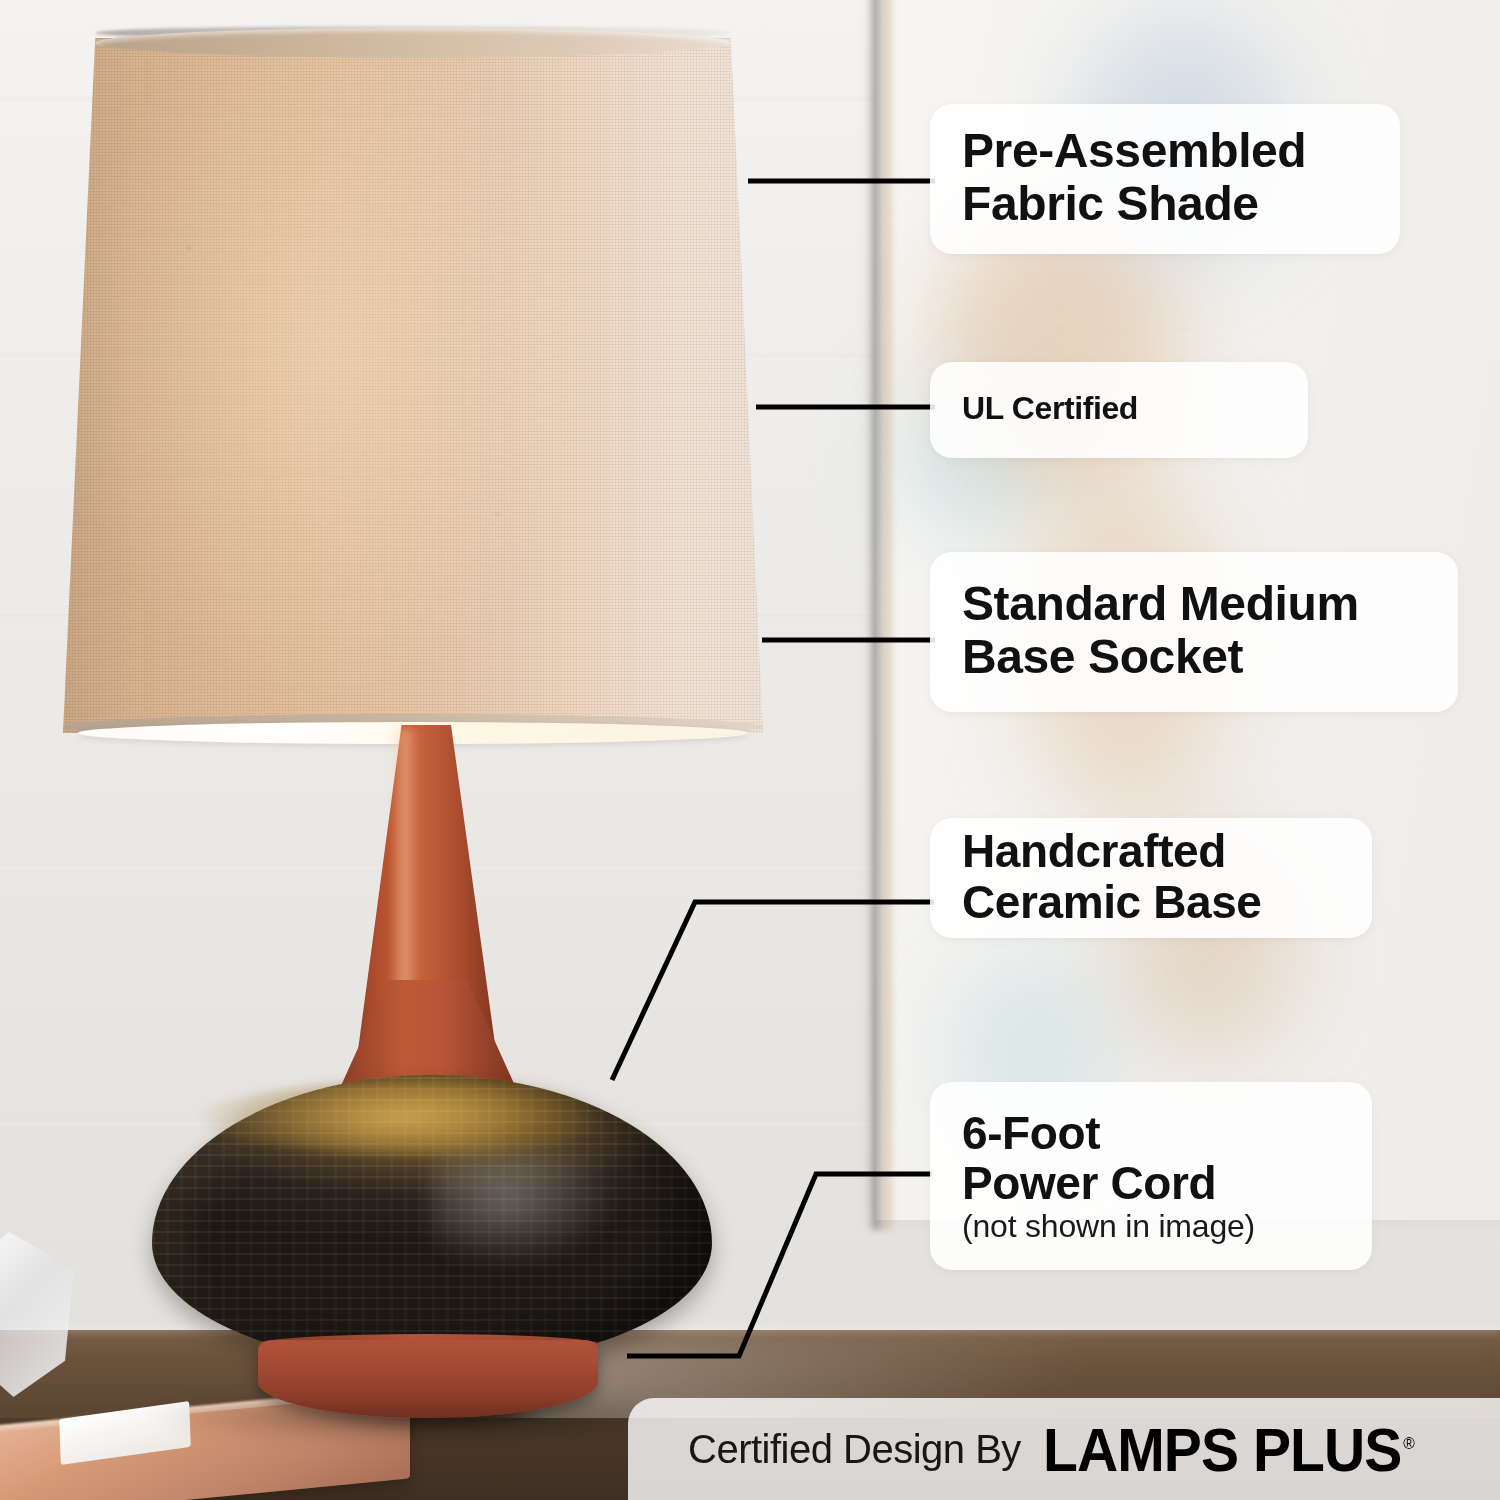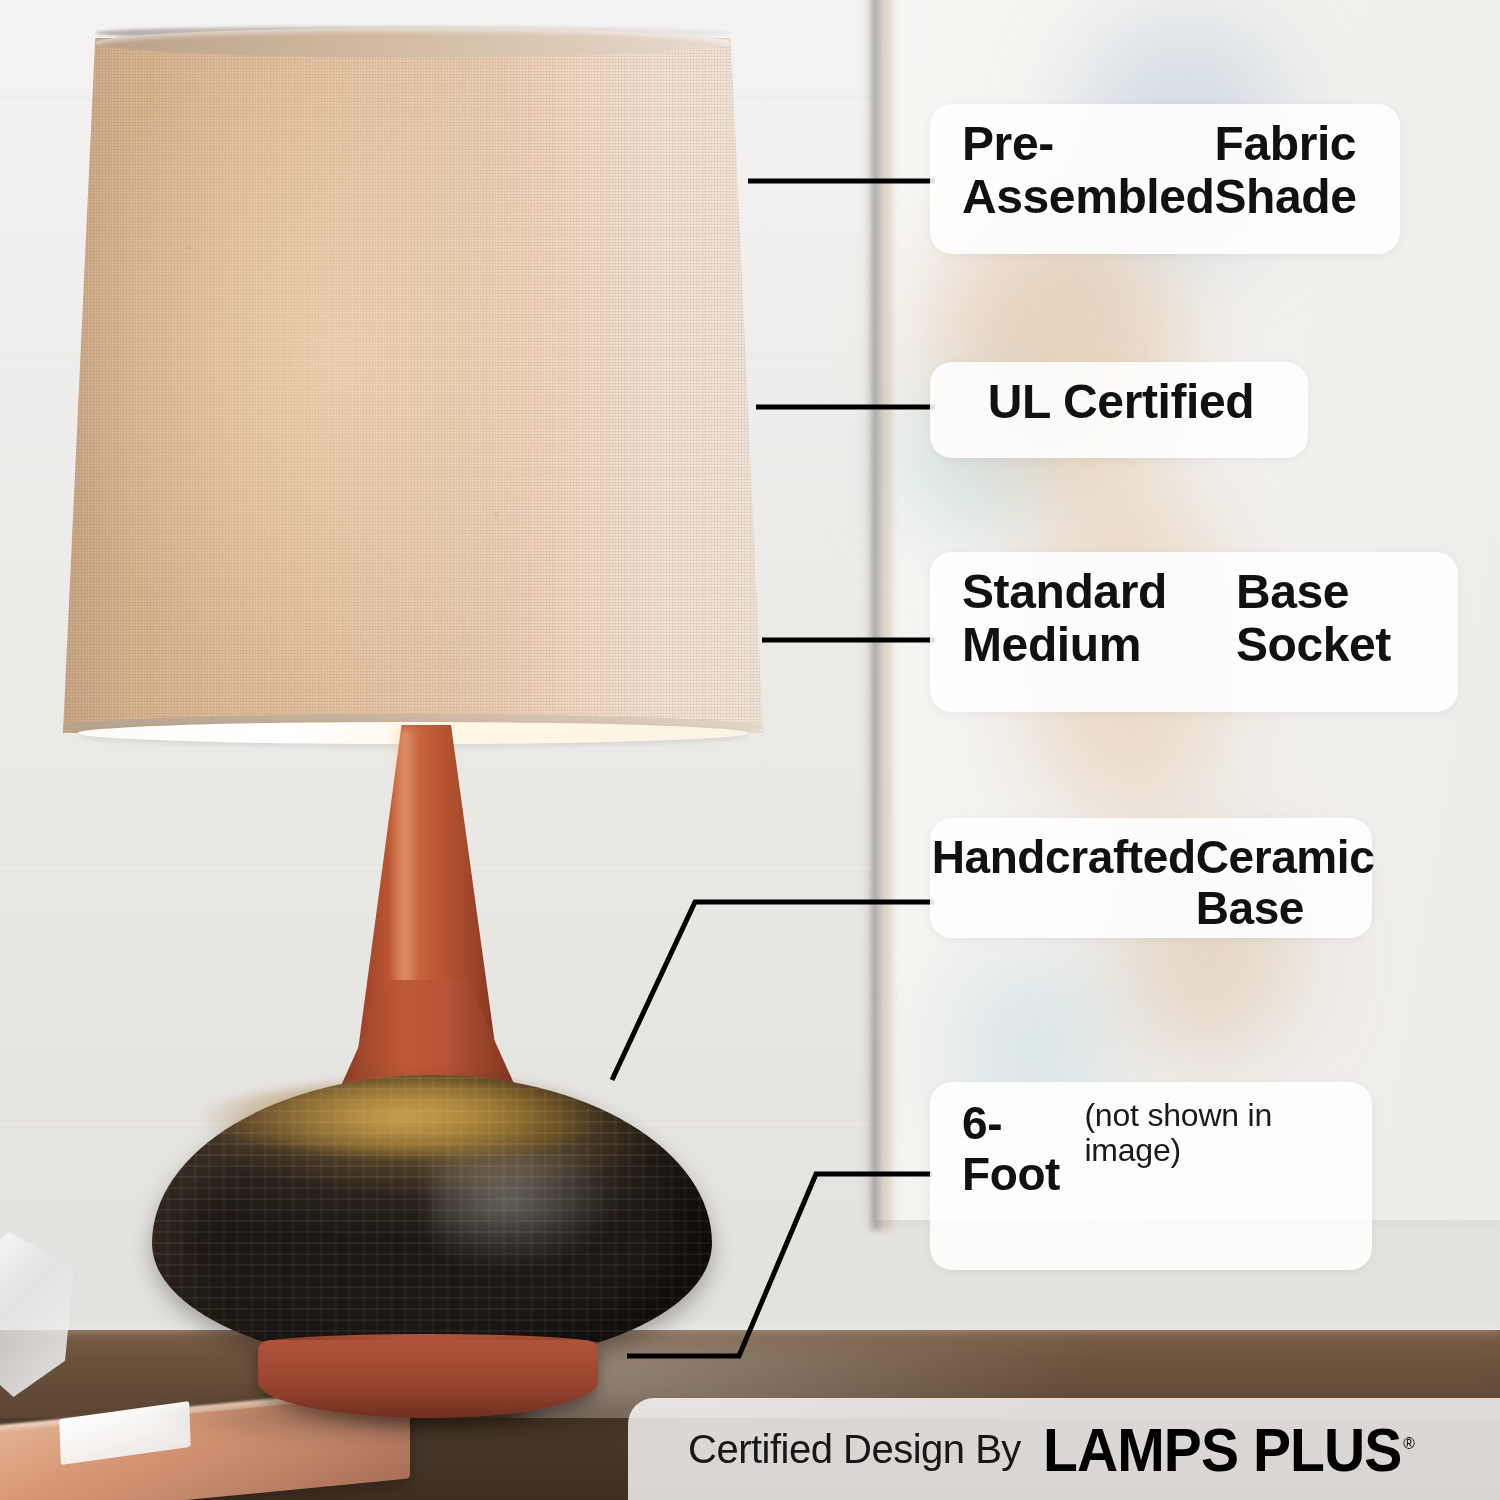--- a/index.html
+++ b/index.html
@@ -134,31 +134,31 @@
   .lamp-shadow{position:absolute;left:150px;top:1392px;width:560px;height:48px;border-radius:50%;
      background:radial-gradient(ellipse at 50% 50%,rgba(0,0,0,.42),rgba(0,0,0,0) 72%);
      filter:blur(9px);}
 
   
   .leaders{position:absolute;left:0;top:0;width:1500px;height:1500px;pointer-events:none;}
 
   
   .pill{position:absolute;background:rgba(255,255,255,.88);border-radius:22px;
         box-shadow:0 2px 10px rgba(0,0,0,.05);
-        display:flex;flex-direction:row;justify-content:center;
+        display:flex;flex-direction:column;justify-content:center;
         padding:14px 28px 16px 32px;box-sizing:border-box;}
   .pill .line{font-weight:bold;color:#111;letter-spacing:-.4px;line-height:1.10;
         font-family:"Liberation Sans",sans-serif;}
   .pill .sub{font-weight:normal;color:#1a1a1a;letter-spacing:-.2px;line-height:1.1;}
 
   #pill-shade{left:930px;top:104px;width:470px;height:150px;}
   #pill-shade .line{font-size:48px;}
 
   #pill-ul{left:930px;top:362px;width:378px;height:96px;justify-content:center;}
-  #pill-ul .line{font-size:48px;}
+  #pill-ul .line{font-size:32px;}
 
   #pill-socket{left:930px;top:552px;width:528px;height:160px;}
   #pill-socket .line{font-size:48px;}
 
   #pill-ceramic{left:930px;top:818px;width:442px;height:120px;}
   #pill-ceramic .line{font-size:46px;}
 
   #pill-cord{left:930px;top:1082px;width:442px;height:188px;padding-top:16px;}
   #pill-cord .line{font-size:46px;}
   #pill-cord .sub{font-size:32px;}
@@ -255,20 +255,21 @@
     <span class="line">Base Socket</span>
   </div>
 
   <div class="pill" id="pill-ceramic">
     <span class="line">Handcrafted</span>
     <span class="line">Ceramic Base</span>
   </div>
 
   <div class="pill" id="pill-cord">
     <span class="line">6-Foot</span>
+    <span class="line">Power Cord</span>
     <span class="sub">(not shown in image)</span>
   </div>
 
   <div id="brand">
     <span class="excl">Certified Design By</span>
     <span class="logo"><span>LAMPS PLUS</span><span class="reg">®</span></span>
   </div>
 
 </div>
 

